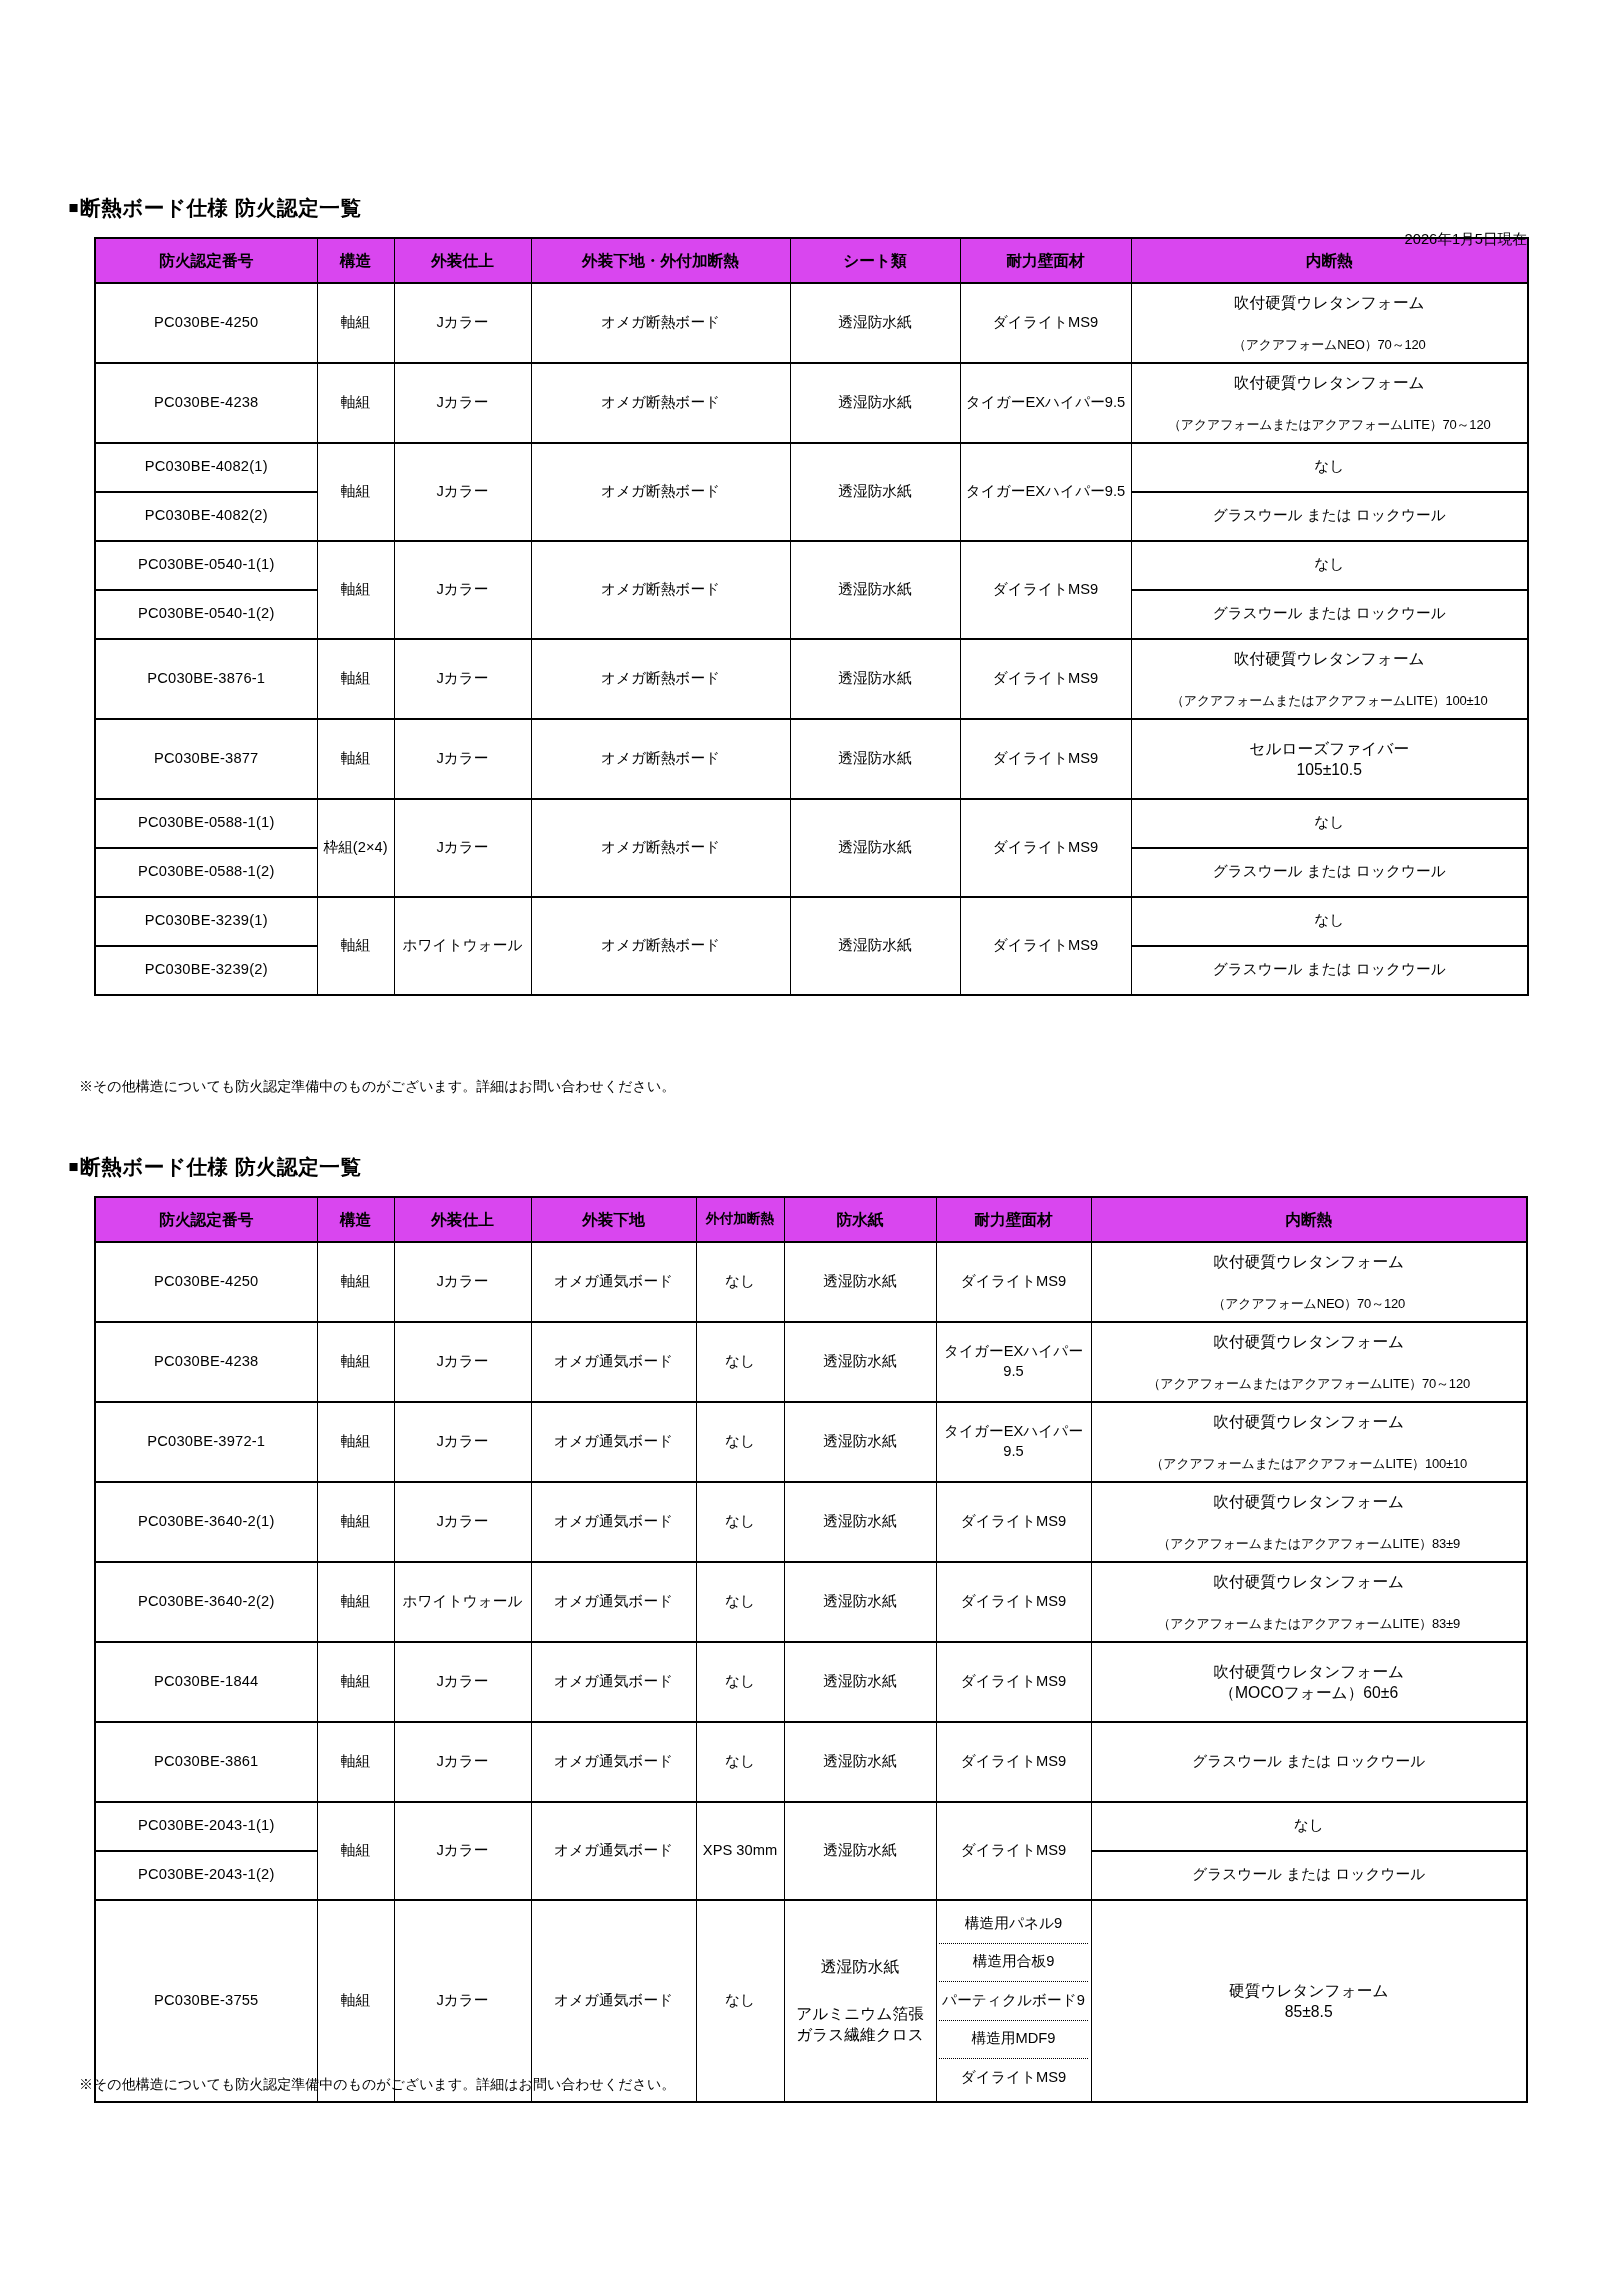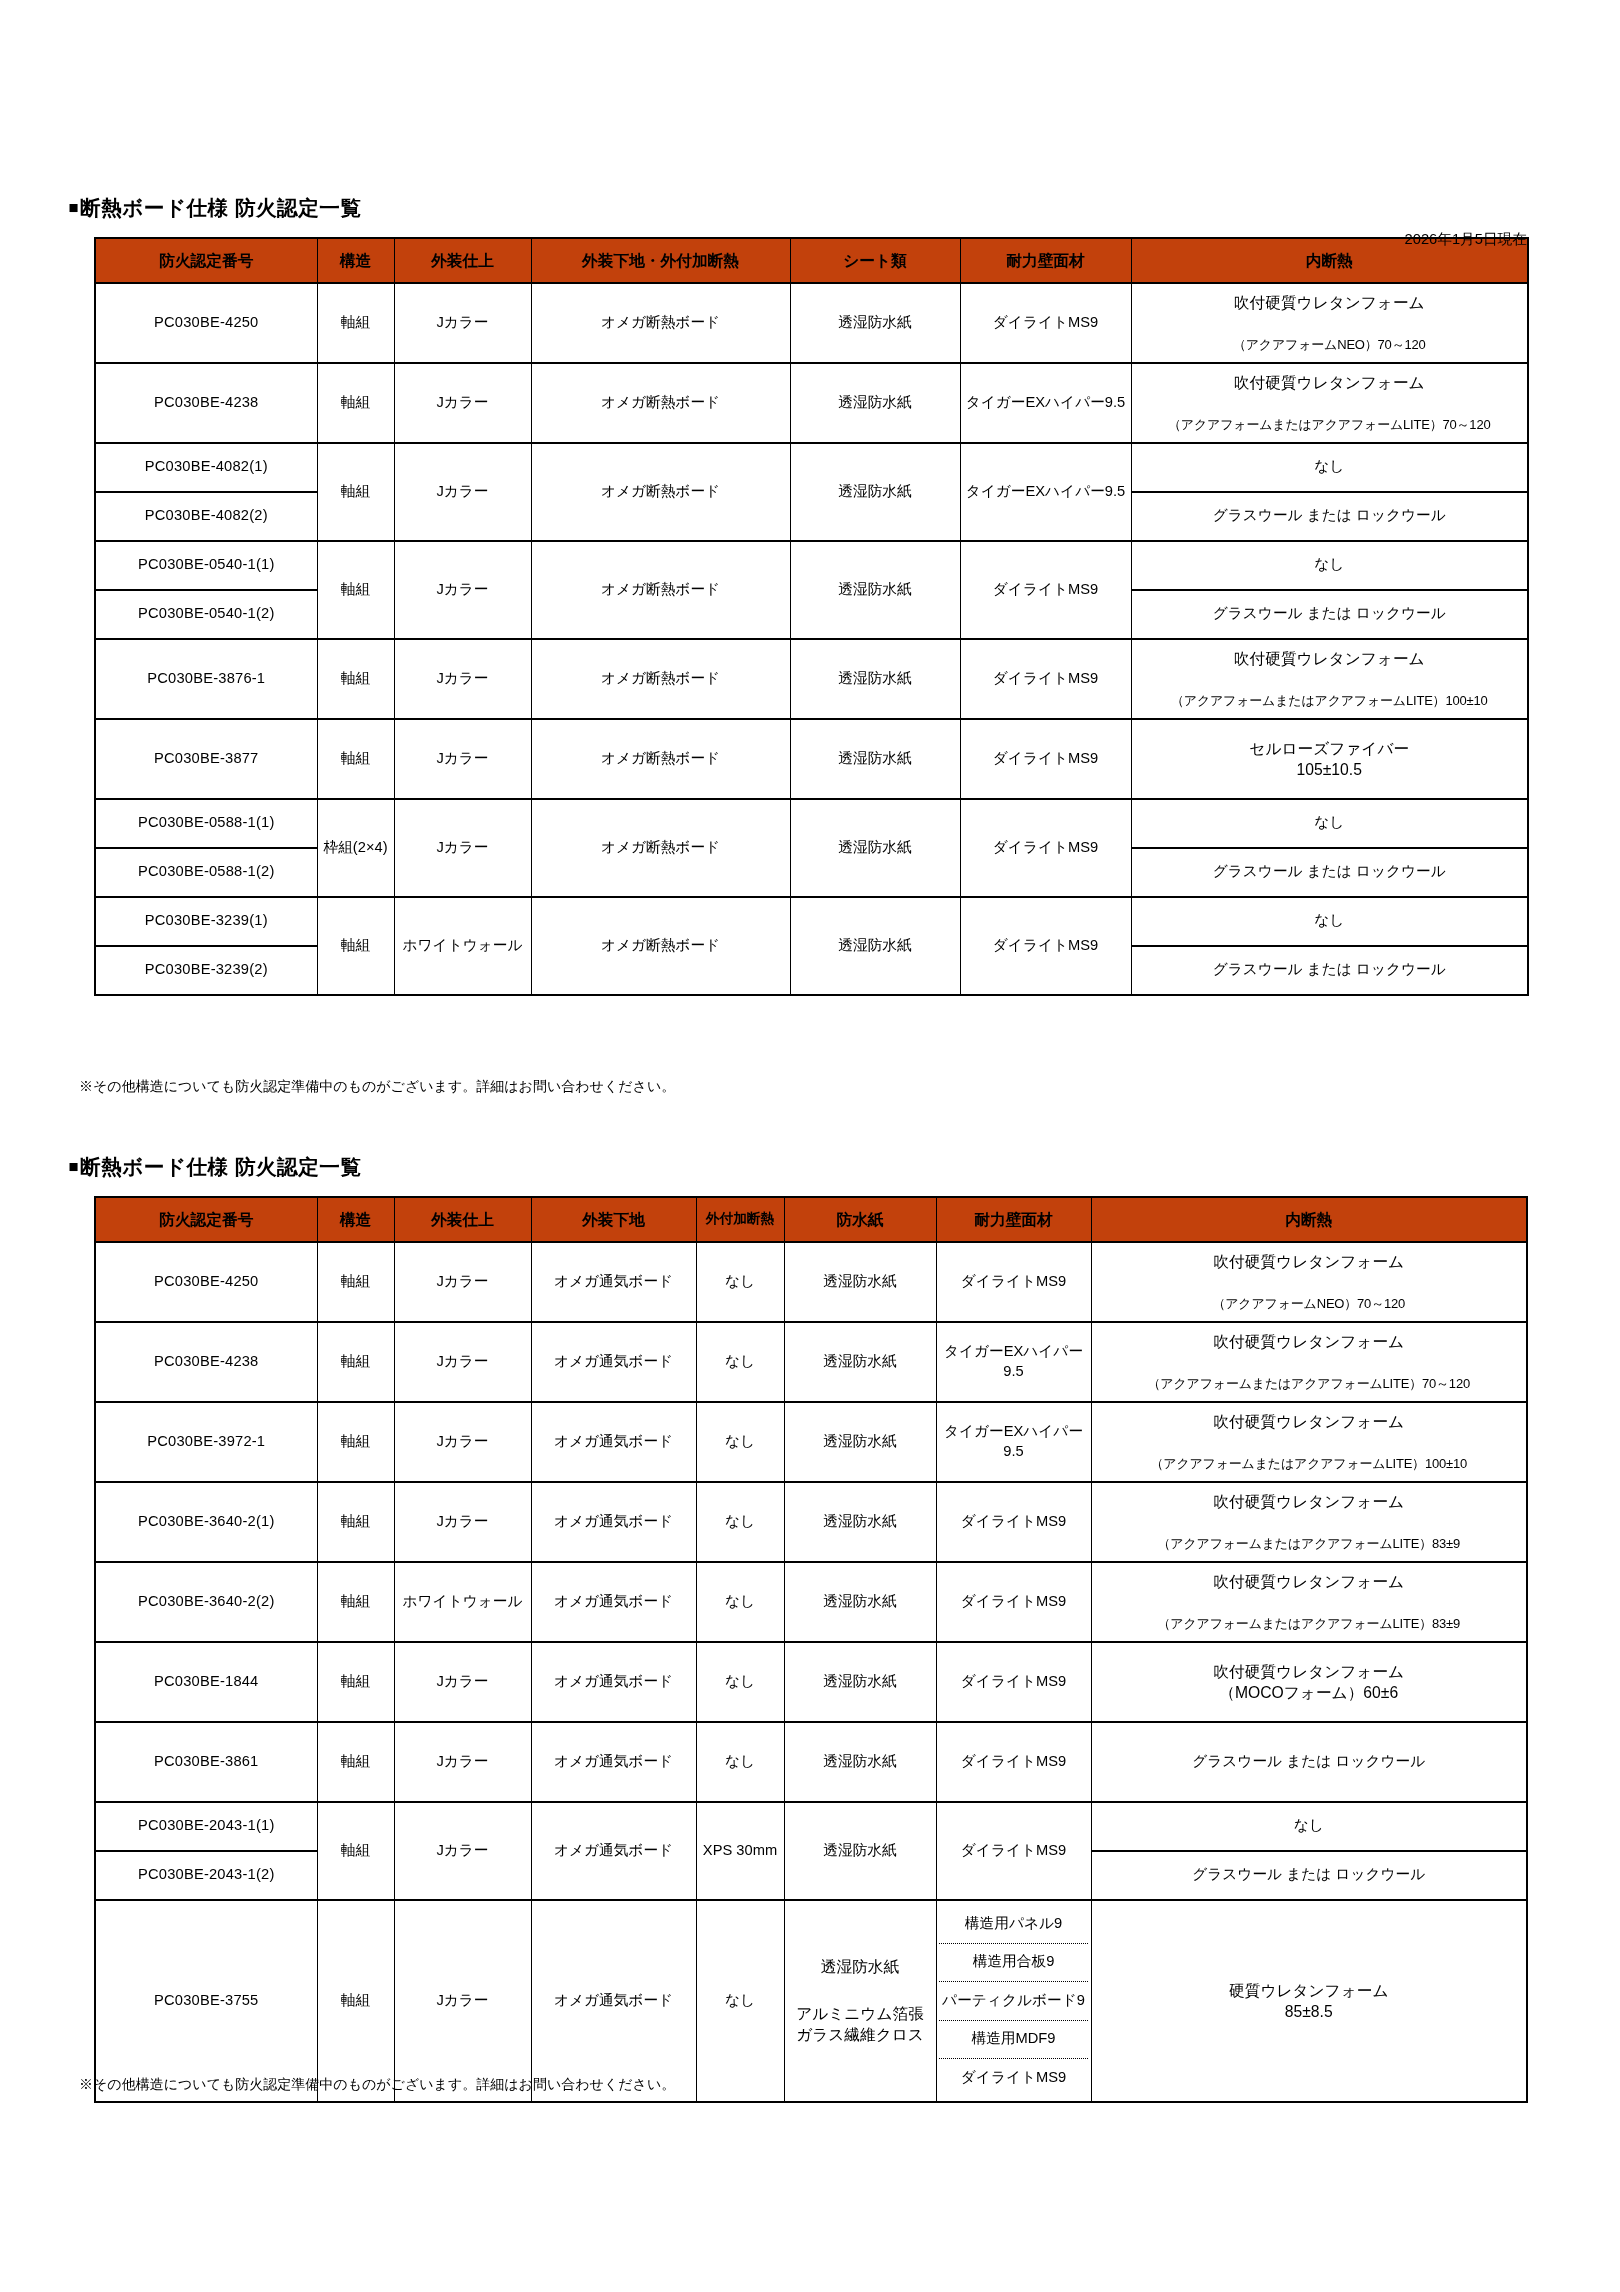--- a/index.html
+++ b/index.html
@@ -72,21 +72,21 @@
     border: 1px solid #000;
     text-align: center;
     vertical-align: middle;
     padding: 2px 2.9px;
     font-size: 14.7px;
     line-height: 1.35;
     word-break: break-all;
     background: #ffffff;
   }
   table.spec th {
-    background: #c2410c;
+    background: #d946ef;
     font-weight: bold;
     height: 39px;
     font-size: 15.7px;
   }
   
   table.spec tr.grp-top > td,
   table.spec tr.grp-top > th {
     border-top: 2.5px solid #000;
   }
   table.spec tbody tr:first-child > td {

